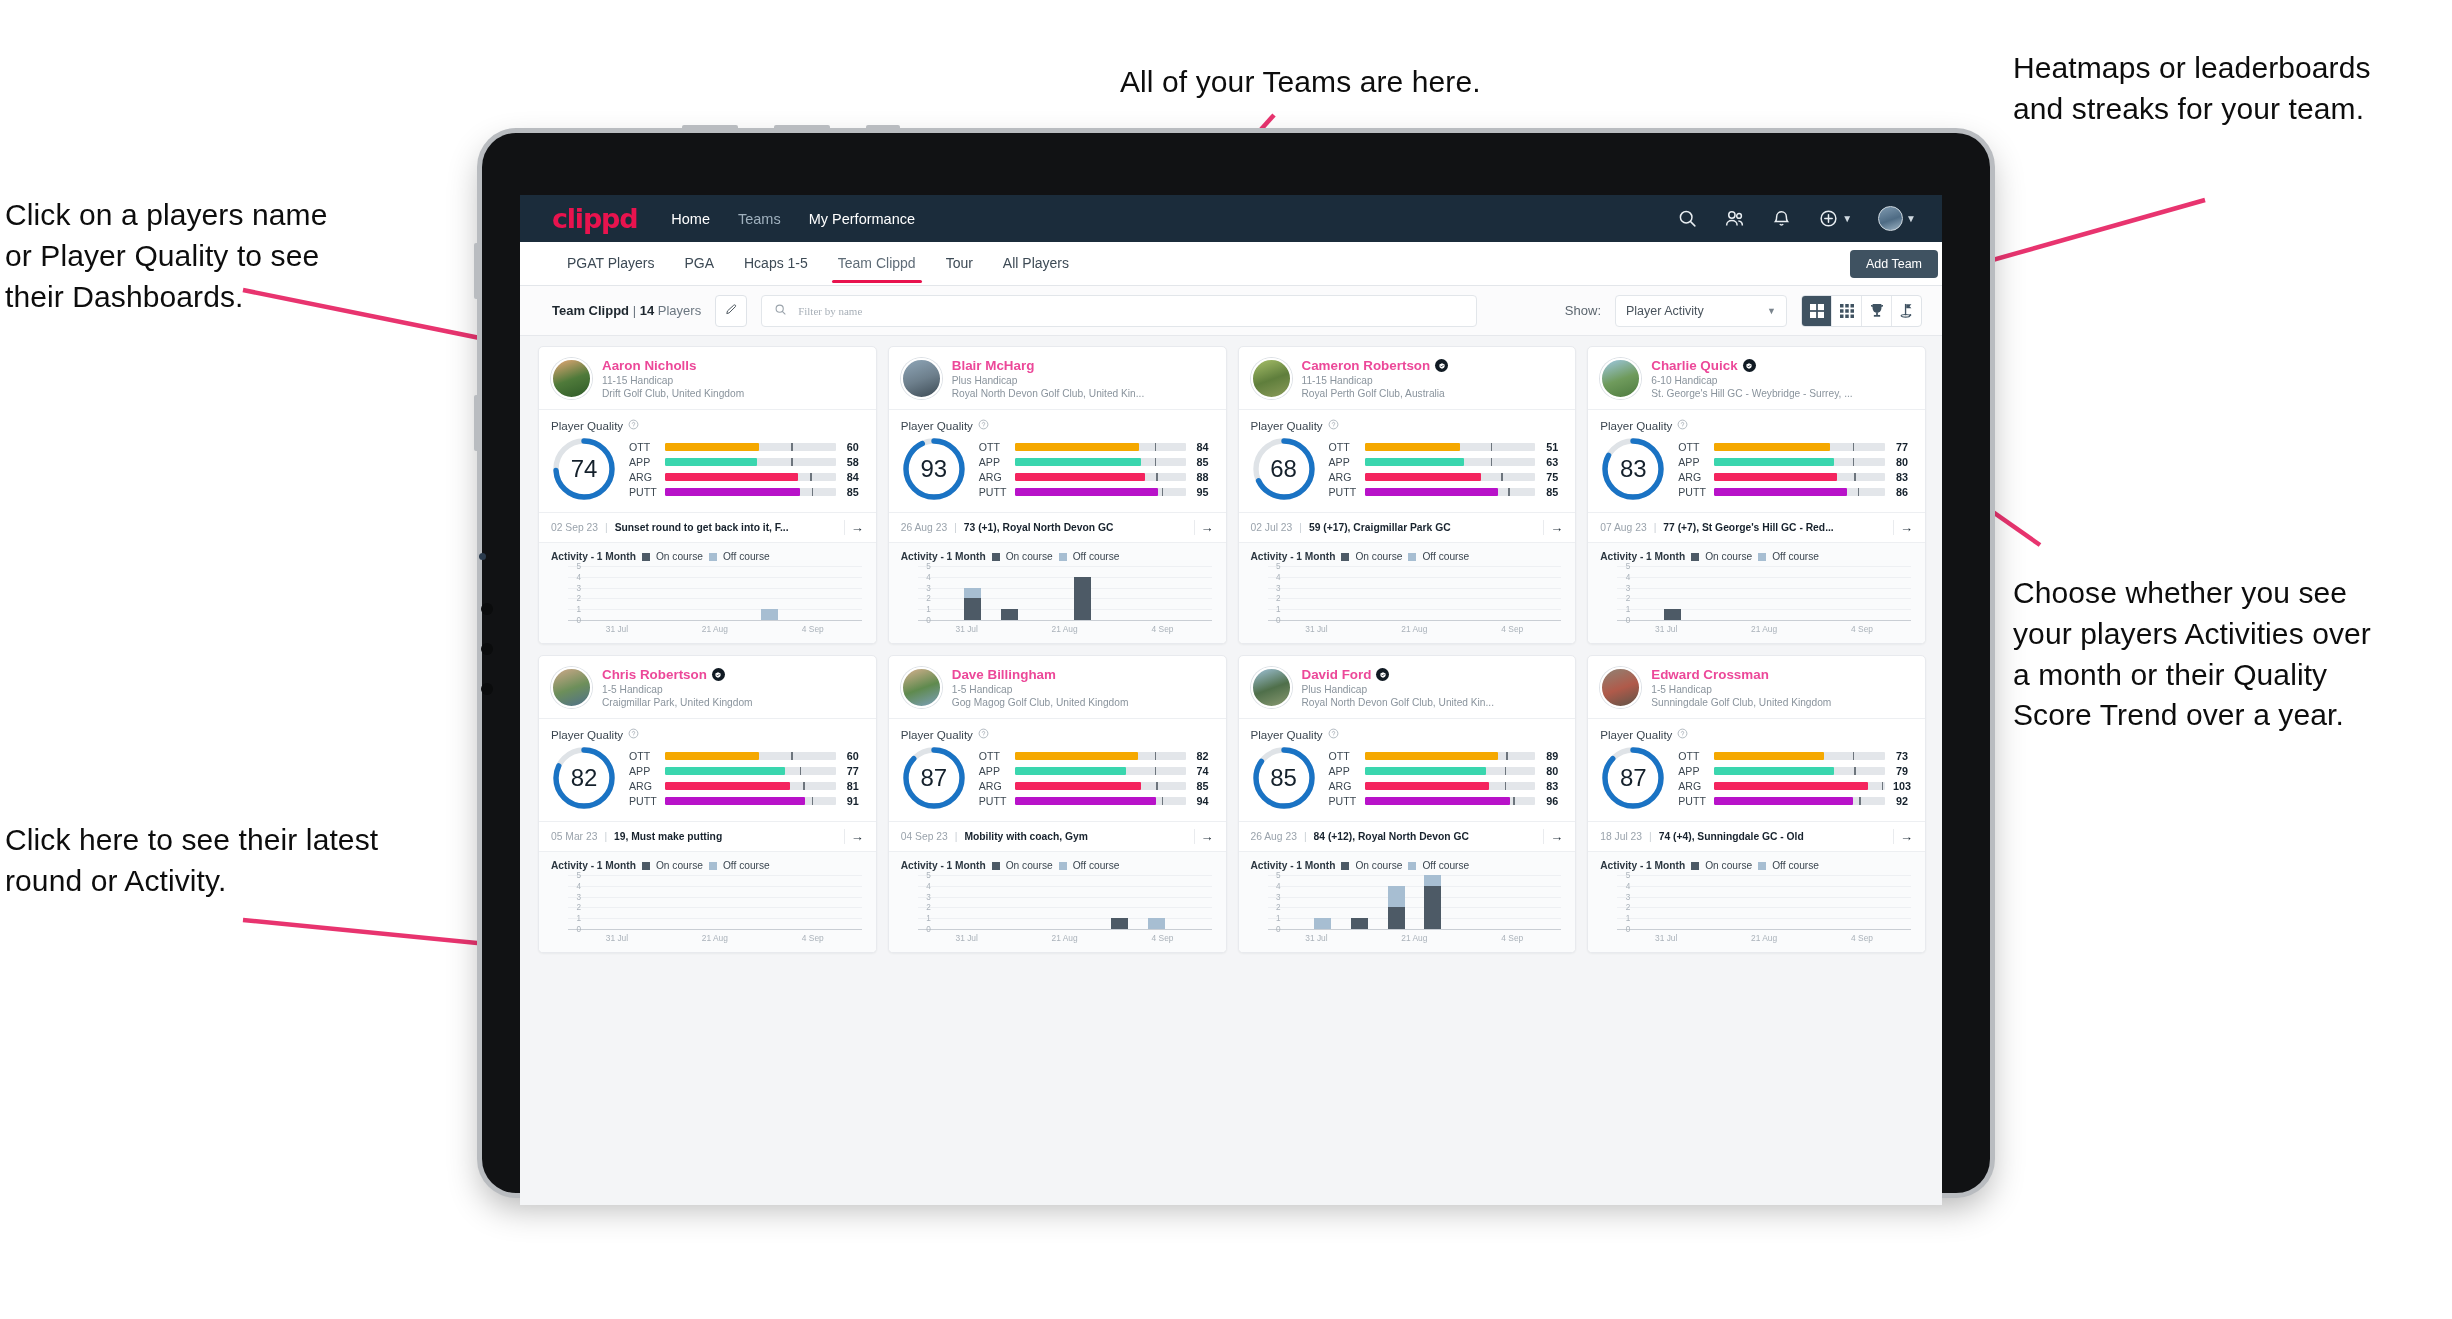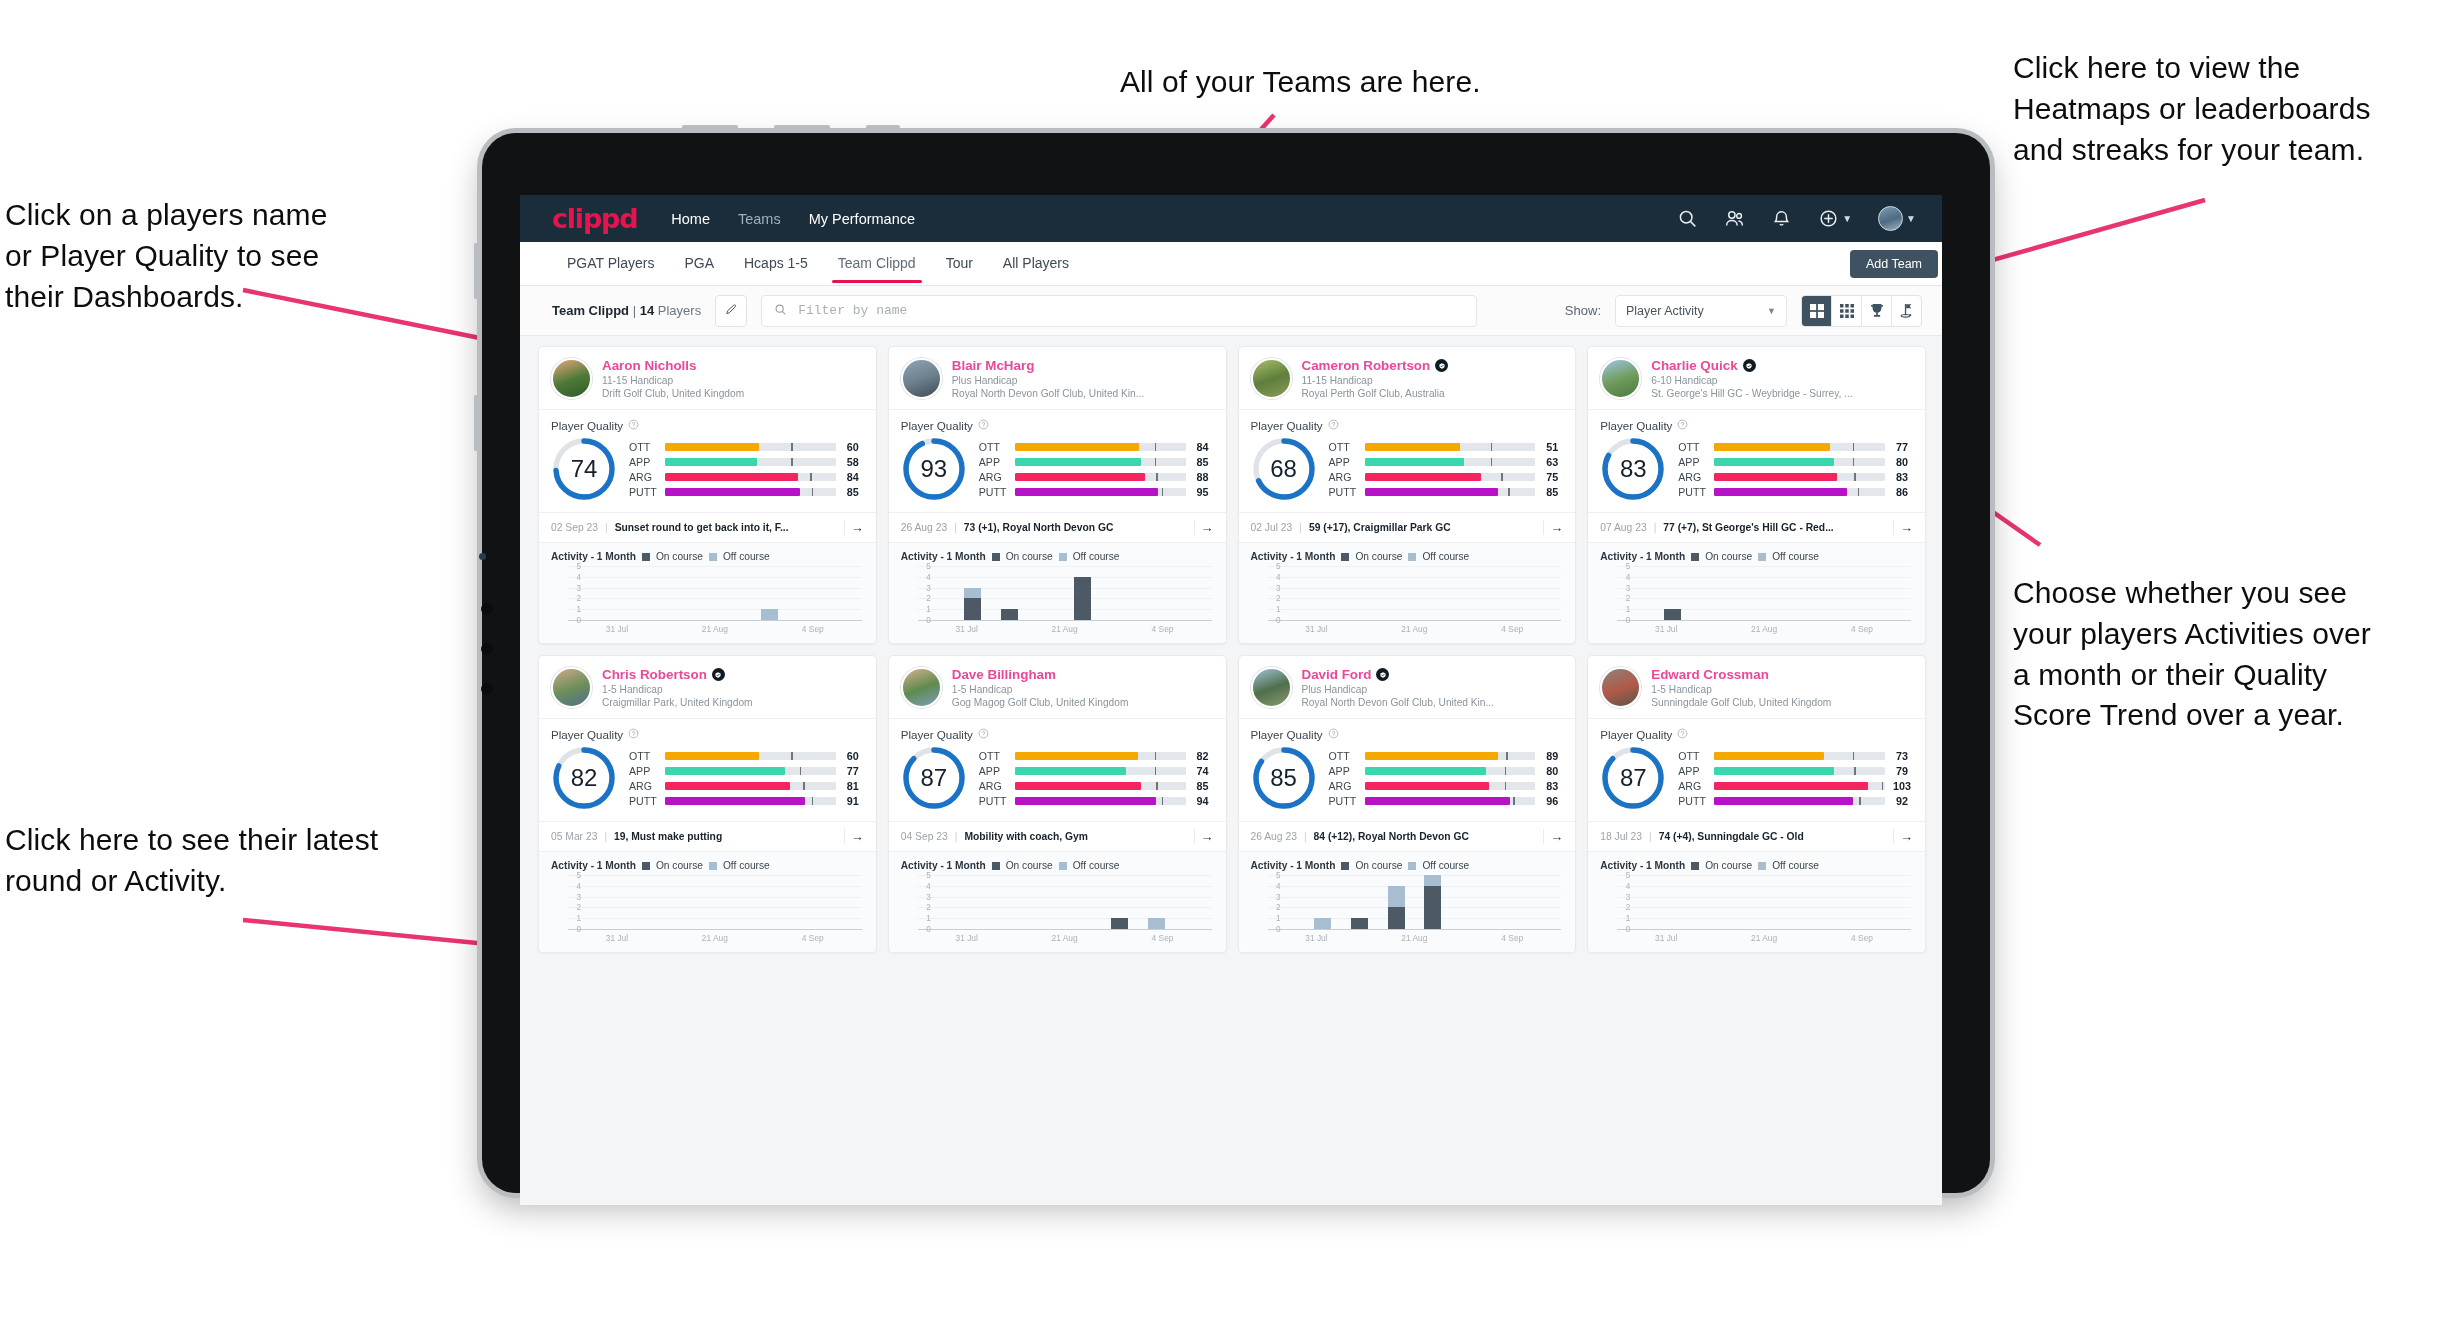--- a/index.html
+++ b/index.html
@@ -86,22 +86,22 @@
   #team-label b{color:#1d262e;font-weight:700;}
   #edit-btn{
     width:30px;height:30px;border:1px solid #dfe3e8;border-radius:4px;background:#fff;
     display:flex;align-items:center;justify-content:center;cursor:pointer;
   }
   #search-box{
     flex:1;max-width:690px;height:30px;background:#fff;border:1px solid #e2e6ea;border-radius:4px;
     display:flex;align-items:center;padding:0 12px;gap:9px;
   }
   #search-box input{
-    border:0;outline:0;font-size:13px;color:#333;width:100%;
-    font-family:Liberation Mono, monospace;background:transparent;
+    border:0;outline:0;font-size:11px;color:#333;width:100%;
+    font-family:Liberation Serif, serif;background:transparent;
   }
   #search-box input::placeholder{color:#a8b0b8;}
   #show-label{font-size:13px;color:#5b656e;margin-left:auto;white-space:nowrap;}
   #show-select{
     width:150px;height:30px;background:#fff;border:1px solid #e2e6ea;border-radius:4px;
     display:flex;align-items:center;padding:0 10px;font-size:12.5px;color:#4a545d;
     justify-content:space-between;cursor:pointer;
   }
   #viewtoggle{display:flex;border:1px solid #dfe3e8;border-radius:4px;overflow:hidden;background:#fff;}
   .vbtn{
@@ -188,21 +188,20 @@
   .xlabs{position:absolute;left:17px;right:2px;bottom:0;display:flex;font-size:8.4px;color:#aab2ba;}
   .xlabs span{flex:1;text-align:center;}
 </style>
 </head>
 <body>
 
 <div class="annot" id="a-teams" style="left:1120px;top:62px;">
     <div>All of your Teams are here.</div>
   </div>
 <div class="annot" id="a-heatmaps" style="left:2013px;top:48px;">
-    <div>Click here to view the</div>
     <div>Heatmaps or leaderboards</div>
     <div>and streaks for your team.</div>
   </div>
 <div class="annot" id="a-names" style="left:5px;top:195px;">
     <div>Click on a players name</div>
     <div>or Player Quality to see</div>
     <div>their Dashboards.</div>
   </div>
 <div class="annot" id="a-show" style="left:2013px;top:573px;">
     <div>Choose whether you see</div>

